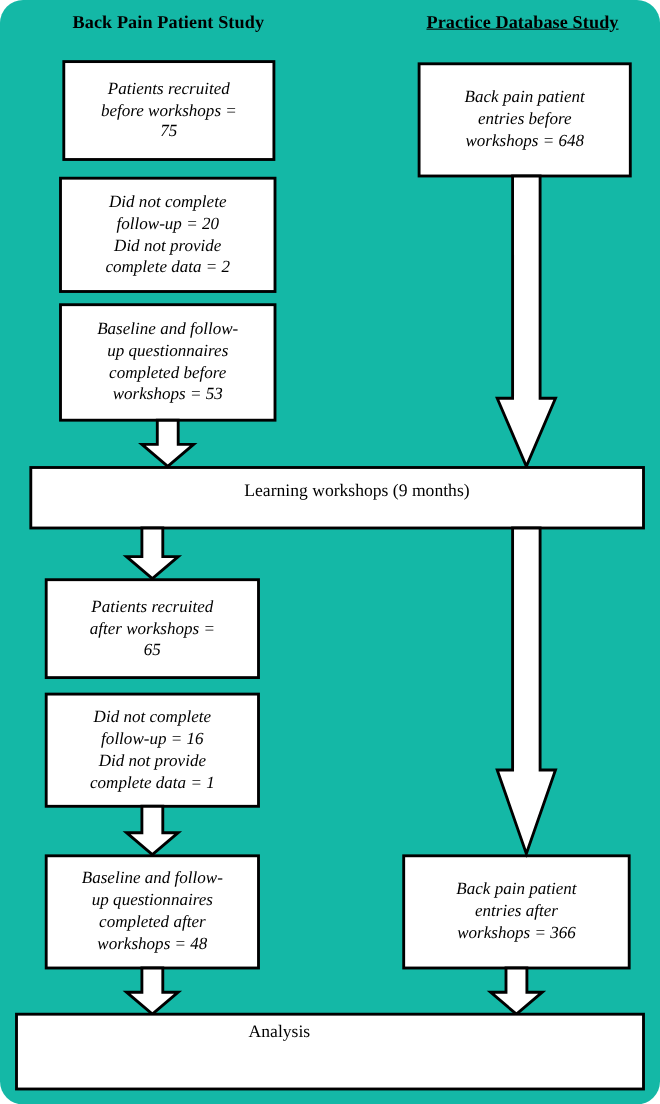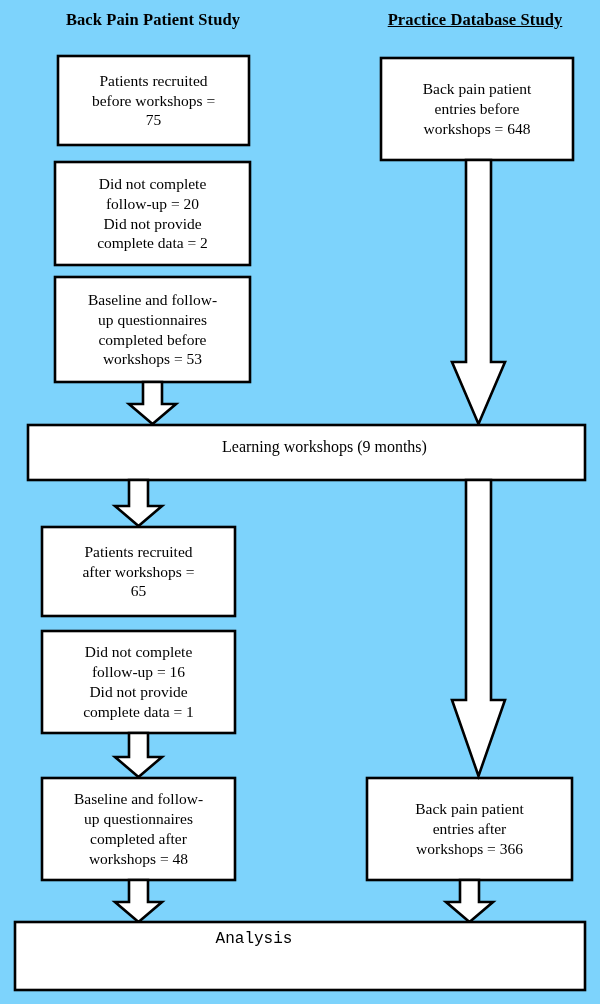--- a/index.html
+++ b/index.html
@@ -4,24 +4,25 @@
 <style>
   html, body {
     margin: 0;
     padding: 0;
     background: #ffffff;
   }
   #page {
     position: relative;
     width: 600px;
     height: 1004px;
-    background: #7dd3fc;
+    background: #14b8a6;
     overflow: hidden;
     font-family: "Liberation Serif", "DejaVu Serif", serif;
     color: #000000;
+    border-radius: 21px;
   }
   #flow-svg {
     position: absolute;
     left: 0;
     top: 0;
     width: 600px;
     height: 1004px;
   }
   .node-text {
     position: absolute;
@@ -30,20 +31,21 @@
     align-items: center;
     justify-content: center;
     text-align: center;
     font-family: "Liberation Serif", "DejaVu Serif", serif;
     font-size: 15.5px;
     line-height: 1.29;
     color: #000000;
     box-sizing: border-box;
     padding: 0 16px;
     white-space: pre-line;
+    font-style: italic;
   }
   .col-title {
     position: absolute;
     text-align: center;
     font-family: "Liberation Serif", "DejaVu Serif", serif;
     font-size: 16.5px;
     font-weight: bold;
     letter-spacing: 0.1px;
     color: #000000;
   }
@@ -171,15 +173,15 @@
   <div class="node-text" style="left:381px; top:58px; width:192px; height:102px;">Back pain patient
 entries before
 workshops = 648</div>
 
   <div class="node-text" style="left:367px; top:778px; width:205px; height:102px;">Back pain patient
 entries after
 workshops = 366</div>
 
   <div class="bar-label" style="left:28px; top:438px; width:593px;">Learning workshops (9 months)</div>
 
-  <div class="bar-label" style="left:15px; top:930px; width:478px;font-family:Liberation Mono, monospace;">Analysis</div>
+  <div class="bar-label" style="left:15px; top:930px; width:478px;">Analysis</div>
 
 </div>
 
 </body></html>

